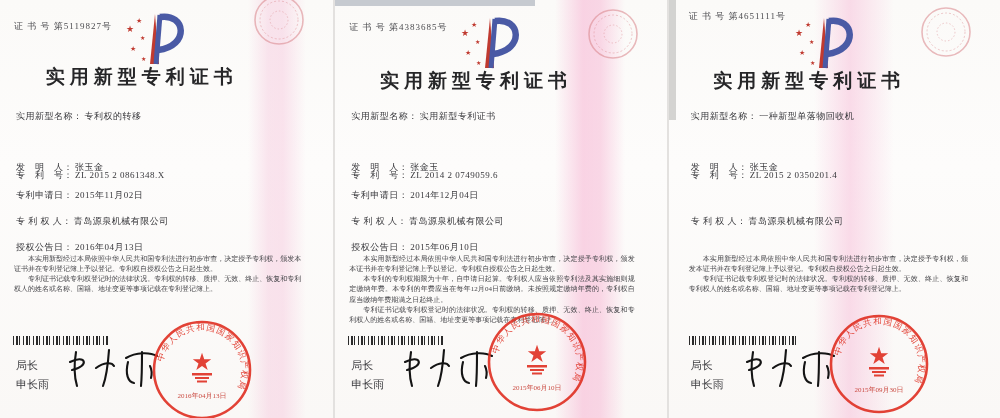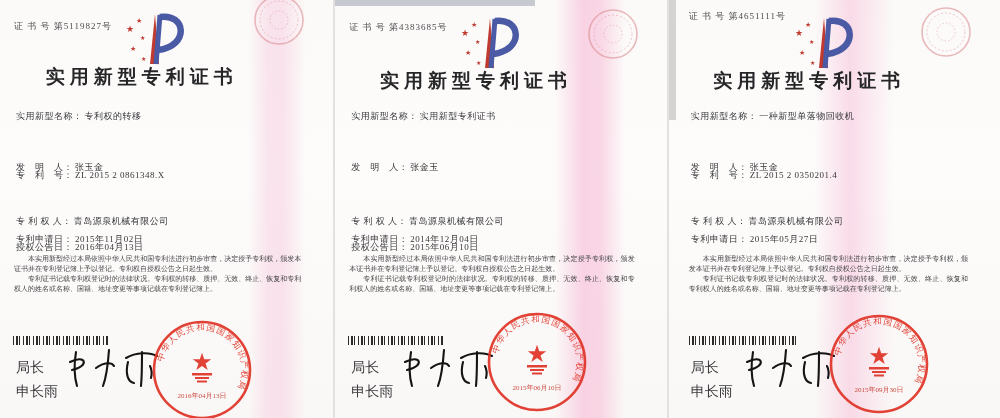--- a/index.html
+++ b/index.html
@@ -53,37 +53,37 @@
     letter-spacing:5px; white-space:nowrap;
   }
   .field {
     position:absolute; left:16px; right:40px;
     font-size:9px; color:#37373b; letter-spacing:.5px;
     white-space:nowrap;
   }
   .f-name     { top:110px; }
   .f-inventor { top:149px;margin-top:12px; }
   .f-patno    { top:169px; }
-  .f-filing   { top:189px;margin-top:44px; }
+  .f-filing   { top:189px; }
   .f-patentee { top:215px; }
   .f-grant    { top:241px; }
   .field .val { margin-left:2px; }
   .body {
     position:absolute; left:14px; right:32px; top:254px;
     font-size:7px; line-height:1.45; color:#454549;
     text-align:justify;
   }
   .body p { text-indent:2em; }
   .barcode {
     position:absolute; left:13px; top:336px; width:96px; height:9px;
     background:repeating-linear-gradient(90deg,#2b2b2b 0 1px,transparent 1px 3px,#2b2b2b 3px 5px,transparent 5px 6px,#2b2b2b 6px 7px,transparent 7px 10px);
   }
   .director {
     position:absolute; left:16px; top:356px;
-    font-size:14px; color:#3b3b3f; line-height:1.7;
+    font-size:11px; color:#3b3b3f; line-height:1.7;
   }
   .signature { position:absolute; left:62px; top:342px; width:105px; height:52px; }
   .seal { position:absolute; left:150px; top:318px; width:104px; height:104px; opacity:.92; }
   .seal-ring { fill:none; stroke:#e03326; stroke-width:2.6; }
   .seal-text { fill:#e03326; font-size:8.6px; letter-spacing:1.2px; font-family:"Liberation Serif", serif; }
   .seal-star { fill:#e03326; font-size:24px; font-family:"DejaVu Sans", sans-serif; }
   .seal-date { fill:#c63a30; font-size:7px; font-family:"Liberation Serif", serif; letter-spacing:0; }
   .sig-path { fill:none; stroke:#141414; stroke-width:2.1; stroke-linecap:round; stroke-linejoin:round; }
 </style>
 </head>
@@ -186,31 +186,35 @@
       <circle cx="26" cy="26" r="19" fill="none" stroke="#d9848a" stroke-width="0.8" stroke-dasharray="2 2"></circle>
       <circle cx="26" cy="26" r="9" fill="none" stroke="#d9848a" stroke-width="0.8" stroke-dasharray="1.5 2"></circle>
     </svg>
     <div class="title" style="top:68px">实用新型专利证书</div>
     <div class="field f-name">
       <span>实用新型名称：</span><span class="val">实用新型专利证书</span>
     </div>
     <div class="field f-inventor">
       <span>发　明　人：</span><span class="val">张金玉</span>
     </div>
+    <div class="field f-patno">
+      <span>专　利　号：</span><span class="val">ZL 2014 2 0749059.6</span>
+    </div>
     <div class="field f-filing">
       <span>专利申请日：</span><span class="val">2014年12月04日</span>
     </div>
     <div class="field f-patentee">
       <span>专 利 权 人：</span><span class="val">青岛源泉机械有限公司</span>
     </div>
     <div class="field f-grant">
       <span>授权公告日：</span><span class="val">2015年06月10日</span>
     </div>
     <div class="body">
       <p>本实用新型经过本局依照中华人民共和国专利法进行初步审查，决定授予专利权，颁发本证书并在专利登记簿上予以登记。专利权自授权公告之日起生效。</p>
+      <p>本专利的专利权期限为十年，自申请日起算。专利权人应当依照专利法及其实施细则规定缴纳年费。本专利的年费应当在每年12月04日前缴纳。未按照规定缴纳年费的，专利权自应当缴纳年费期满之日起终止。</p>
       <p>专利证书记载专利权登记时的法律状况。专利权的转移、质押、无效、终止、恢复和专利权人的姓名或名称、国籍、地址变更等事项记载在专利登记簿上。</p>
     </div>
     <div class="barcode"></div>
     <div class="director">
       <div>局长</div>
       <div>申长雨</div>
     </div>
     <svg class="signature" viewBox="0 0 105 52">
       <path class="sig-path" d="M14,10 C12,22 12,34 15,44"></path>
       <path class="sig-path" d="M8,20 C24,12 28,24 10,28"></path>
@@ -260,23 +264,20 @@
     <div class="title" style="top:68px">实用新型专利证书</div>
     <div class="field f-name" style="left:22px">
       <span>实用新型名称：</span><span class="val">一种新型单落物回收机</span>
     </div>
     <div class="field f-inventor" style="left:22px">
       <span>发　明　人：</span><span class="val">张玉金</span>
     </div>
     <div class="field f-patno" style="left:22px">
       <span>专　利　号：</span><span class="val">ZL 2015 2 0350201.4</span>
     </div>
-    <div class="field f-filing" style="left:22px">
-      <span>专利申请日：</span><span class="val">2015年05月27日</span>
-    </div>
     <div class="field f-patentee" style="left:22px">
       <span>专 利 权 人：</span><span class="val">青岛源泉机械有限公司</span>
     </div>
     <div class="body" style="left:20px">
       <p>本实用新型经过本局依照中华人民共和国专利法进行初步审查，决定授予专利权，颁发本证书并在专利登记簿上予以登记。专利权自授权公告之日起生效。</p>
       <p>专利证书记载专利权登记时的法律状况。专利权的转移、质押、无效、终止、恢复和专利权人的姓名或名称、国籍、地址变更等事项记载在专利登记簿上。</p>
     </div>
     <div class="barcode" style="left:20px; width:110px"></div>
     <div class="director" style="left:22px">
       <div>局长</div>

